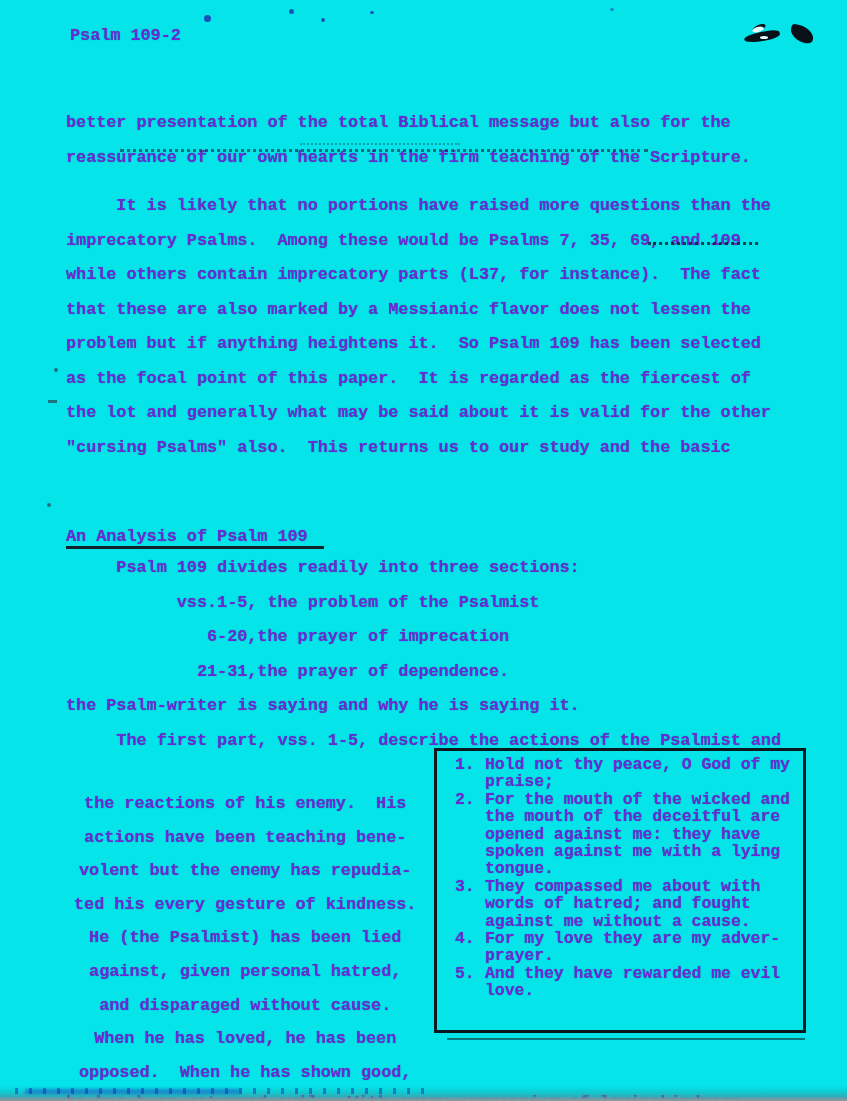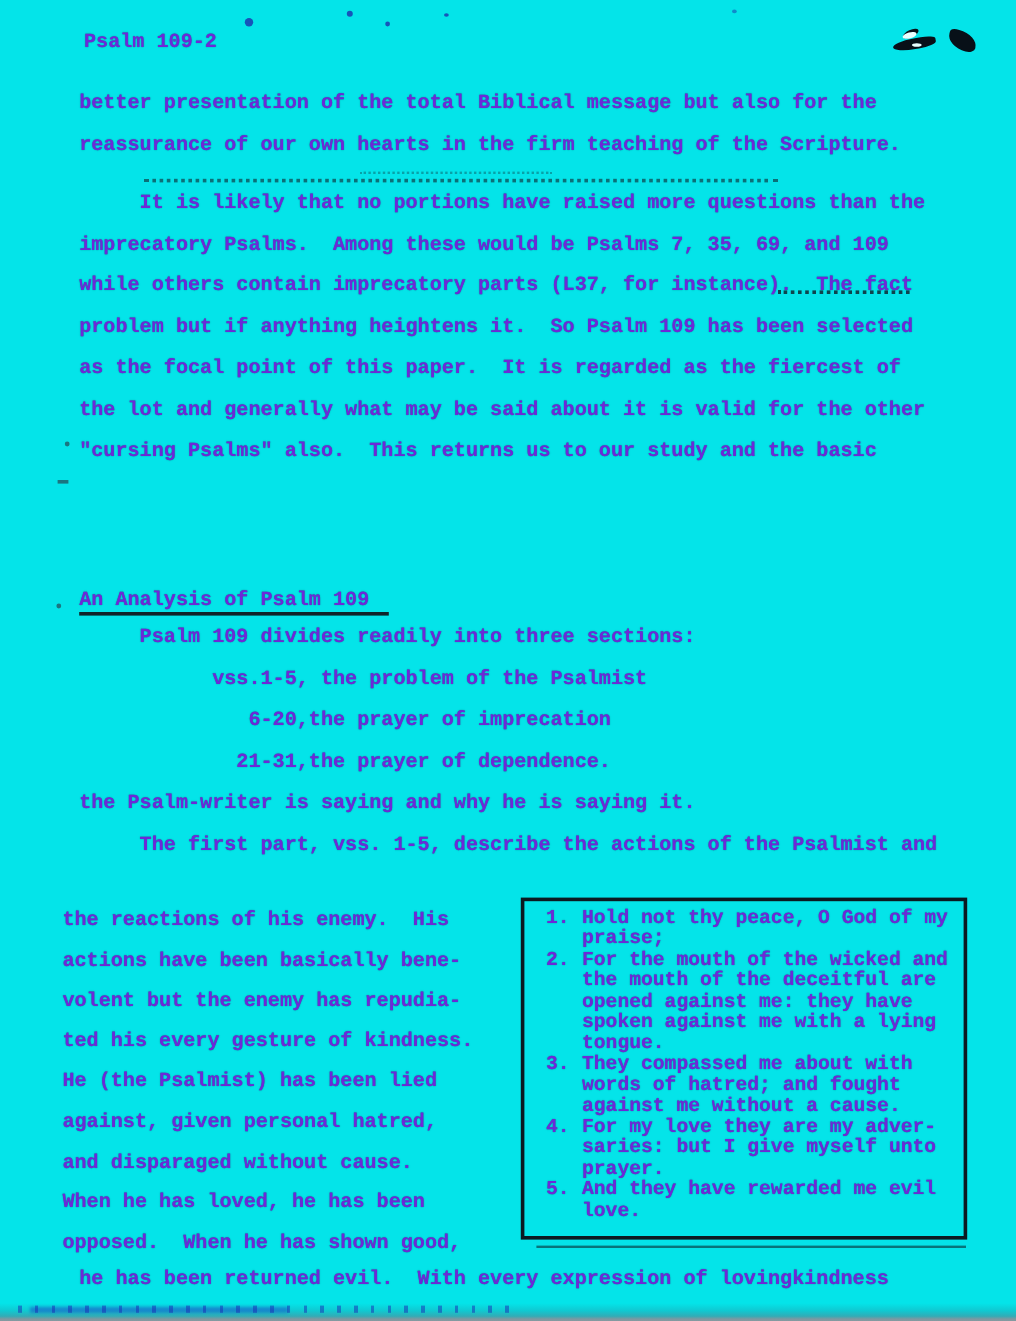--- a/index.html
+++ b/index.html
@@ -8,28 +8,28 @@
     width:847px;height:1101px;
     background:#04e4e9;
     overflow:hidden;
     font-family:"Liberation Mono","DejaVu Sans Mono",monospace;
     font-weight:bold;
     color:#6d28d9;
     font-size:16.8px;
     text-shadow:0 0 1px rgba(13,30,40,.55);
   }
   .tline,.vline{white-space:pre;}
-  .para{position:absolute;line-height:34.5px;}
+  .para{position:absolute;line-height:34.5px;margin-top:36px;}
   .page-header{position:absolute;left:70px;top:19px;line-height:34.5px;}
   .p1{left:66px;top:70px;}
   .p2{left:66px;top:153px;}
   .heading{left:66px;top:484px;text-align:right;}
   .heading .u{border-bottom:3px solid #102329;padding-right:16px;}
   .p3{left:66px;top:515px;}
-  .pcol{left:52px;top:751px;line-height:33.6px;}
+  .pcol{left:74px;top:751px;line-height:33.6px;text-align:center;}
   .pclose{left:66px;top:1050px;text-align:right;}
 
   
   .verse-box{
     position:absolute;left:434px;top:748px;width:372px;height:285px;
     border:3px solid #0b1a21;box-sizing:border-box;
     padding:5px 2px 0 18px;
     font-size:16.4px;line-height:17.4px;
     overflow:hidden;
   }
@@ -87,20 +87,21 @@
       <div class="tline">reassurance of our own hearts in the firm teaching of the Scripture.</div>
   </div>
 
   <div class="artifact-dotted-2"></div>
   <div class="artifact-dotted-1"></div>
 
   <div class="para p2">
     <div class="tline">     It is likely that no portions have raised more questions than the</div>
       <div class="tline">imprecatory Psalms.  Among these would be Psalms 7, 35, 69, and 109</div>
       <div class="tline">while others contain imprecatory parts (L37, for instance).  The fact</div>
+      <div class="tline">that these are also marked by a Messianic flavor does not lessen the</div>
       <div class="tline">problem but if anything heightens it.  So Psalm 109 has been selected</div>
       <div class="tline">as the focal point of this paper.  It is regarded as the fiercest of</div>
       <div class="tline">the lot and generally what may be said about it is valid for the other</div>
       <div class="tline">"cursing Psalms" also.  This returns us to our study and the basic</div>
   </div>
 
   <div class="underline-fact"></div>
 
   <div class="mark" style="left:54px;top:368px;width:4px;height:4px;border-radius:50%;"></div>
   <div class="mark" style="left:48px;top:400px;width:9px;height:3px;"></div>
@@ -114,21 +115,21 @@
     <div class="tline">     Psalm 109 divides readily into three sections:</div>
       <div class="tline">           vss.1-5, the problem of the Psalmist</div>
       <div class="tline">              6-20,the prayer of imprecation</div>
       <div class="tline">             21-31,the prayer of dependence.</div>
       <div class="tline">the Psalm-writer is saying and why he is saying it.</div>
       <div class="tline">     The first part, vss. 1-5, describe the actions of the Psalmist and</div>
   </div>
 
   <div class="para pcol">
     <div class="tline">the reactions of his enemy.  His</div>
-      <div class="tline">actions have been basically bene-</div>
+      <div class="tline">actions have been teaching bene-</div>
       <div class="tline">volent but the enemy has repudia-</div>
       <div class="tline">ted his every gesture of kindness.</div>
       <div class="tline">He (the Psalmist) has been lied</div>
       <div class="tline">against, given personal hatred,</div>
       <div class="tline">and disparaged without cause.</div>
       <div class="tline">When he has loved, he has been</div>
       <div class="tline">opposed.  When he has shown good,</div>
   </div>
 
   <div class="verse-box">
@@ -154,21 +155,20 @@
         <div class="vtext">
           <div class="vline">They compassed me about with</div>
           <div class="vline">words of hatred; and fought</div>
           <div class="vline">against me without a cause.</div>
         </div>
       </div>
       <div class="verse">
         <span class="vnum">4.</span>
         <div class="vtext">
           <div class="vline">For my love they are my adver-</div>
-          <div class="vline">saries: but I give myself unto</div>
           <div class="vline">prayer.</div>
         </div>
       </div>
       <div class="verse">
         <span class="vnum">5.</span>
         <div class="vtext">
           <div class="vline">And they have rewarded me evil</div>
           <div class="vline">love.</div>
         </div>
       </div>

